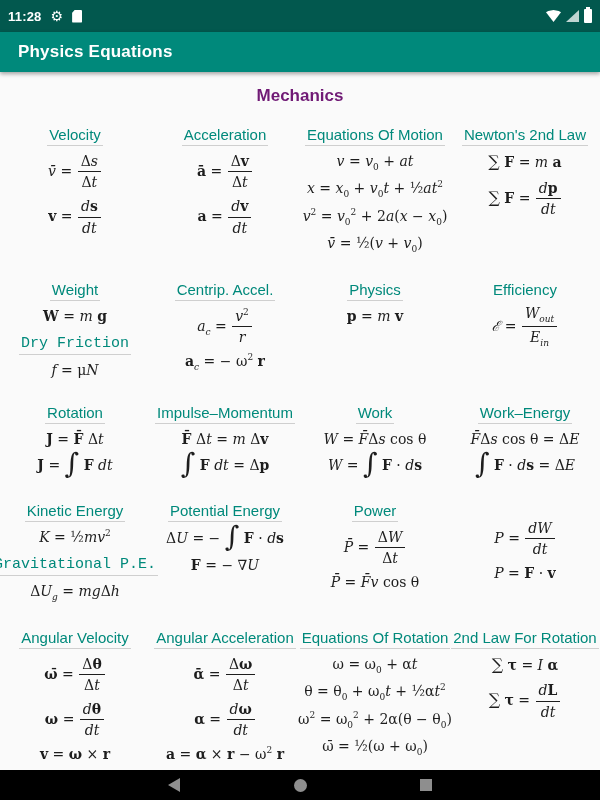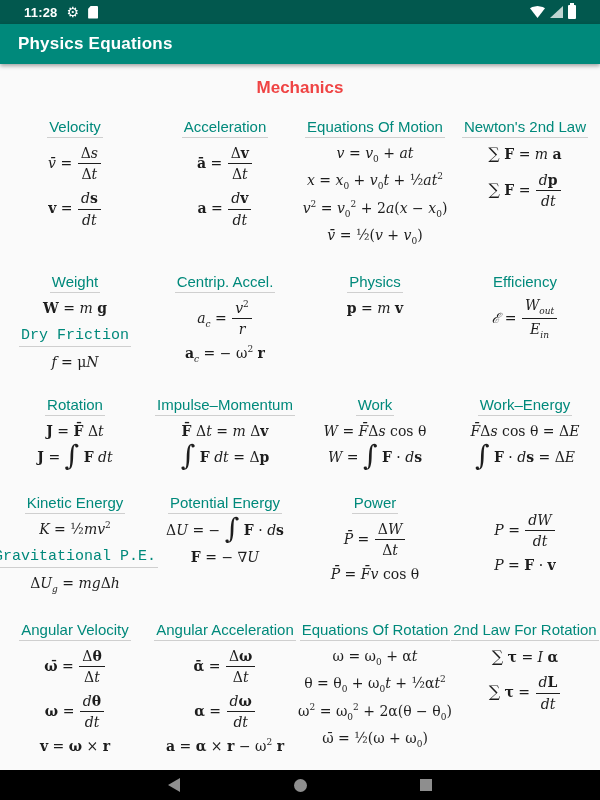--- a/index.html
+++ b/index.html
@@ -1,39 +1,39 @@
 <!DOCTYPE html>
 <html><head>
 <meta charset="utf-8">
 <style>
   * { margin:0; padding:0; box-sizing:border-box; }
   html,body { width:600px; height:800px; overflow:hidden; }
   body { font-family:"Liberation Sans", sans-serif; background:#fafafa; display:flex; flex-direction:column; }
 
   
-  .statusbar { height:24px; background:#02584e; color:#fff; display:flex; align-items:center;
-               padding:0 24px; flex:0 0 auto; }
+  .statusbar { height:32px; background:#02584e; color:#fff; display:flex; align-items:center;
+               padding:0 8px; flex:0 0 auto; }
   .statusbar .time { font-size:13px; font-weight:bold; letter-spacing:.2px; }
   .sb-ic { margin-left:9px; display:inline-flex; align-items:center; }
   .gear { font-size:14px; line-height:1; }
   .sdcard { width:10px; height:13px; background:#fff; clip-path:polygon(30% 0,100% 0,100% 100%,0 100%,0 25%); border-radius:1px; }
   .sb-right { margin-left:auto; display:flex; align-items:center; gap:5px; }
   .wifi { width:15px; height:12px; background:#fff; clip-path:polygon(50% 100%,0 18%,15% 8%,50% 0,85% 8%,100% 18%); }
   .cell { width:13px; height:12px; background:#fff; clip-path:polygon(100% 0,100% 100%,0 100%); opacity:.75; }
   .batt { width:8px; height:14px; background:#fff; border-radius:1px; position:relative; }
   .batt:before { content:""; position:absolute; top:-2px; left:2px; width:4px; height:2px; background:#fff; }
 
   
   .appbar { height:40px; background:#00897b; color:#fff; display:flex; align-items:center;
             padding:0 18px; flex:0 0 auto; box-shadow:0 2px 4px rgba(0,0,0,.35); position:relative; z-index:2; }
   .appbar .title { font-size:17px; font-weight:bold; letter-spacing:.2px; }
 
   
   .content { flex:1 1 auto; overflow:hidden; padding:14px 0 0; }
-  .heading { text-align:center; font-size:17px; font-weight:bold; color:#ef4444; margin-bottom:20px; }
+  .heading { text-align:center; font-size:17px; font-weight:bold; color:#701a75; margin-bottom:20px; }
 
   .row { display:grid; grid-template-columns:repeat(4,1fr); margin-bottom:22px; align-items:start; }
   .cellg { display:flex; flex-direction:column; align-items:center; min-width:0; }
   .cellg.pad { padding-top:14px; }
 
   .gtitle { font-family:"Liberation Sans", sans-serif; font-size:15px; color:#00897b;
             white-space:nowrap; border-bottom:1px solid #cfcfcf; padding:0 2px 2px; margin-bottom:3px; }
   .gtitle.nou { border-bottom:none; padding-bottom:0; }
   .gtitle.second { margin-top:7px;font-family:Liberation Mono, monospace; }
 

